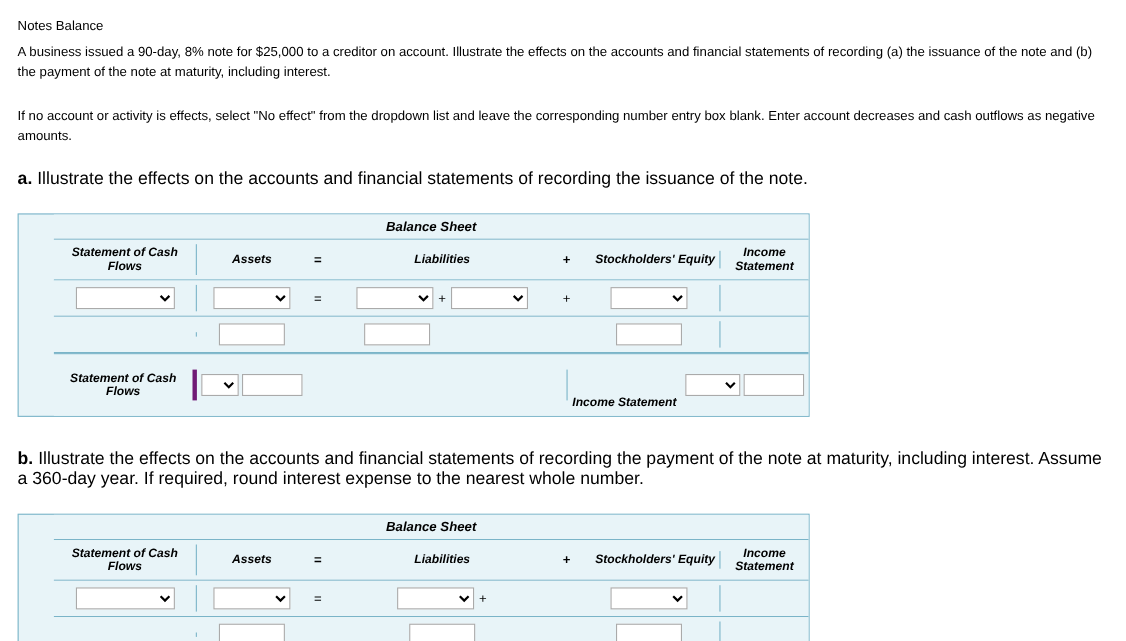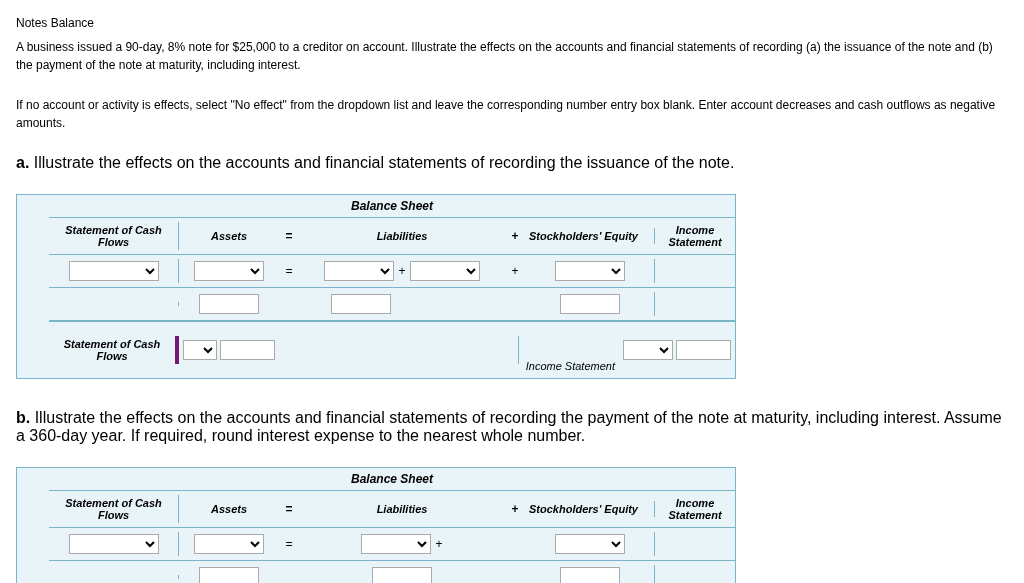--- a/index.html
+++ b/index.html
@@ -87,21 +87,21 @@
     }
     .col-plus {
       width: 20px;
       text-align: center;
       font-size: 12px;
       font-weight: bold;
     }
     .col-equity {
       width: 130px;
       min-width: 130px;
-      text-align: left;
+      text-align: right;
       font-style: italic;
       font-weight: bold;
       font-size: 11px;
       padding: 2px 4px;
       border-right: 1px solid #7ab4c8;
     }
     .col-income {
       width: 80px;
       min-width: 80px;
       text-align: center;
@@ -243,23 +243,23 @@
       padding: 2px 4px;
     }
 
     .middle-blank {
       flex: 1;
       padding: 2px 4px;
     }
 
     .income-label-block {
       font-style: italic;
-      font-weight: normal;
-      font-size: 11px;
-      text-align: right;
+      font-weight: bold;
+      font-size: 11px;
+      text-align: center;
       padding: 2px 4px;
       min-width: 100px;
       margin-top: 32px;
     }
 
     .income-dd-input {
       display: flex;
       align-items: center;
       gap: 3px;
       padding: 2px 4px;

